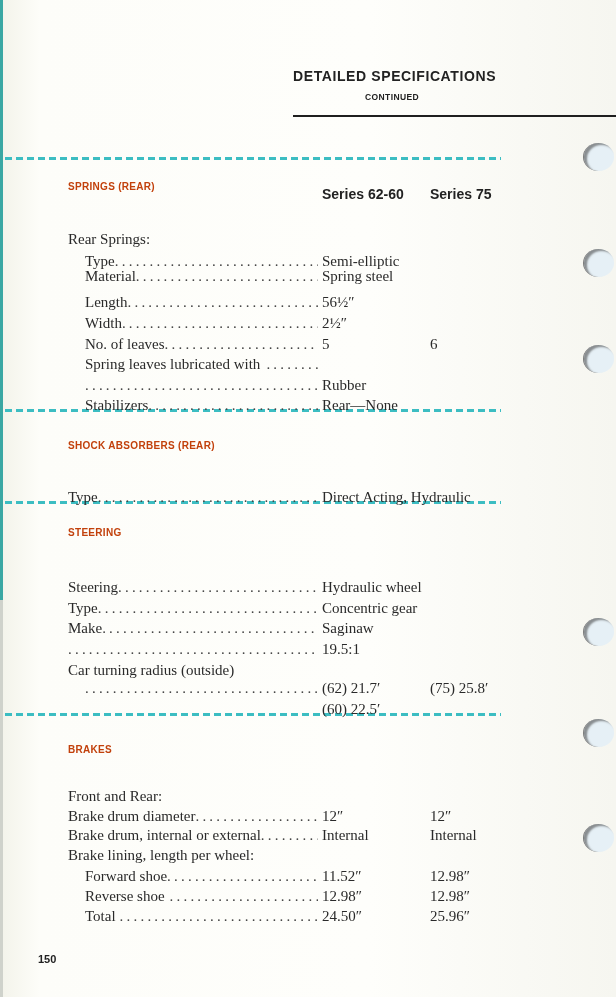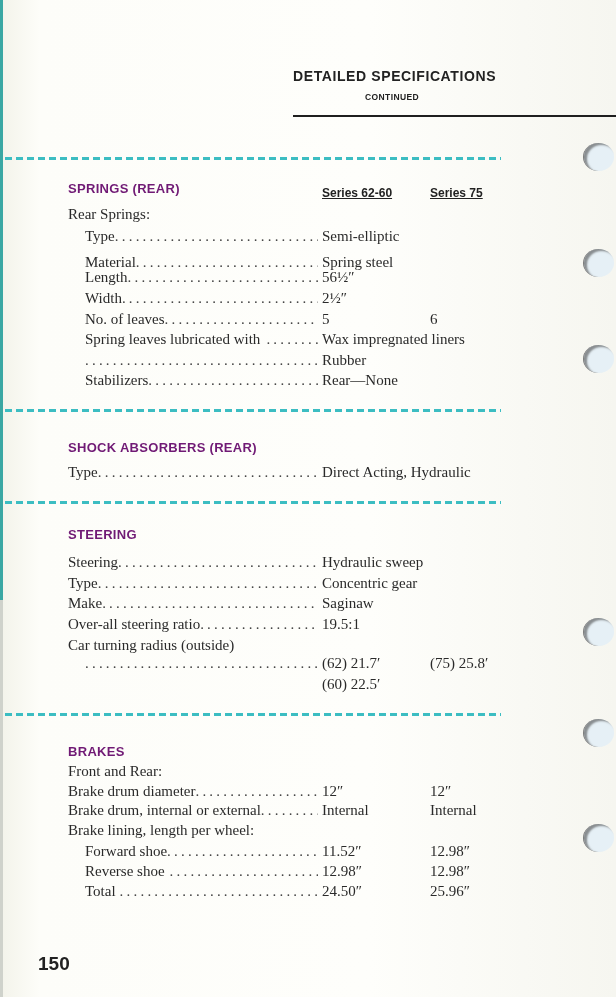--- a/index.html
+++ b/index.html
@@ -10,32 +10,32 @@
   .left-strip { position:absolute; left:0; top:0; width:3px; height:600px; background:#3aa7a3; }
   .left-edge { position:absolute; left:0; top:600px; width:3px; height:397px; background:#cfd2cb; }
   .header-title { position:absolute; left:293px; top:68px; font-family:"Liberation Sans", sans-serif;
     font-weight:bold; font-size:14px; letter-spacing:0.6px; color:#222; white-space:nowrap; }
   .header-sub { position:absolute; left:365px; top:92px; font-family:"Liberation Sans", sans-serif;
     font-weight:bold; font-size:8.5px; letter-spacing:0.4px; color:#222; }
   .header-rule { position:absolute; left:293px; top:115px; width:323px; height:2px; background:#1f1f1f; }
   .dash { position:absolute; left:5px; width:496px; height:3px;
     background: repeating-linear-gradient(90deg, #3cbdc2 0 7px, transparent 7px 11px); }
   .sec-title { position:absolute; left:68px; font-family:"Liberation Sans", sans-serif;
-    font-weight:bold; font-size:13px; letter-spacing:0.3px; color:#701a75; white-space:nowrap; }
+    font-weight:bold; font-size:10px; letter-spacing:0.3px; color:#c2410c; white-space:nowrap; }
   .col-head { position:absolute; font-family:"Liberation Sans", sans-serif; font-weight:bold;
-    font-size:12px; color:#222; white-space:nowrap;text-decoration:underline; }
-  .row { position:absolute; left:68px; width:460px; height:20px; font-size:15px; line-height:20px; white-space:nowrap; }
+    font-size:14px; color:#222; white-space:nowrap; }
+  .row { position:absolute; left:68px; width:460px; height:20px; font-size:15px; line-height:20px; white-space:nowrap;margin-top:25px; }
   .row .lbl { position:absolute; left:0; display:flex; width:250px; overflow:hidden;align-items:flex-end; }
   .row.ind .lbl { left:17px; width:233px; }
   .lbl .t { flex:none; }
   .lbl .dots { flex:1; overflow:hidden; letter-spacing:3.2px; color:#444; }
   .row .v1 { position:absolute; left:254px; }
   .row .v2 { position:absolute; left:362px; }
   .page-num { position:absolute; left:38px; top:953px; font-family:"Liberation Sans", sans-serif;
-    font-weight:bold; font-size:19px; color:#222; }
+    font-weight:bold; font-size:11px; color:#222; }
   .hole { position:absolute; left:583px; width:30px; height:28px; border-radius:50%;
     background:#e6f0f6; box-shadow: inset 3px 2px 2px rgba(60,60,60,0.55); border-left:1px solid #777; }
 </style>
 </head>
 <body>
 
 <div class="page-bg"></div>
 <div class="left-strip"></div>
 <div class="left-edge"></div>
 
@@ -56,21 +56,21 @@
   <span>Rear Springs:</span>
 </div>
 
 <div class="row ind" style="top:226px">
   <span class="lbl">
       <span class="t">Type</span>
       <span class="dots">..................................................</span>
     </span>
   <span class="v1">Semi-elliptic</span>
 </div>
-<div class="row ind" style="top:252px">
+<div class="row ind" style="top:241px">
   <span class="lbl">
       <span class="t">Material</span>
       <span class="dots">..................................................</span>
     </span>
   <span class="v1">Spring steel</span>
 </div>
 <div class="row ind" style="top:267px">
   <span class="lbl">
       <span class="t">Length</span>
       <span class="dots">..................................................</span>
@@ -90,21 +90,20 @@
       <span class="dots">..................................................</span>
     </span>
   <span class="v1">5</span>
   <span class="v2">6</span>
 </div>
 <div class="row ind" style="top:329px">
   <span class="lbl">
       <span class="t">Spring leaves lubricated with</span>
       <span class="dots" style="padding-left:6px">..................................................</span>
     </span>
-  <span class="v1">Wax impregnated liners</span>
 </div>
 <div class="row ind" style="top:350px">
   <span class="lbl">
       <span class="dots">..................................................</span>
     </span>
   <span class="v1">Rubber</span>
 </div>
 <div class="row ind" style="top:370px">
   <span class="lbl">
       <span class="t">Stabilizers</span>
@@ -121,39 +120,38 @@
     </span>
   <span class="v1">Direct Acting, Hydraulic</span>
 </div>
 
 <div class="sec-title" style="top:527px">STEERING</div>
 <div class="row" style="top:552px">
   <span class="lbl">
       <span class="t">Steering</span>
       <span class="dots">..................................................</span>
     </span>
-  <span class="v1">Hydraulic sweep</span>
+  <span class="v1">Hydraulic wheel</span>
 </div>
 <div class="row" style="top:573px">
   <span class="lbl">
       <span class="t">Type</span>
       <span class="dots">..................................................</span>
     </span>
   <span class="v1">Concentric gear</span>
 </div>
 <div class="row" style="top:593px">
   <span class="lbl">
       <span class="t">Make</span>
       <span class="dots">..................................................</span>
     </span>
   <span class="v1">Saginaw</span>
 </div>
 <div class="row" style="top:614px">
   <span class="lbl">
-      <span class="t">Over-all steering ratio</span>
       <span class="dots">..................................................</span>
     </span>
   <span class="v1">19.5:1</span>
 </div>
 <div class="row" style="top:635px">
   <span>Car turning radius (outside)</span>
 </div>
 <div class="row ind" style="top:653px">
   <span class="lbl">
       <span class="dots">..................................................</span>

